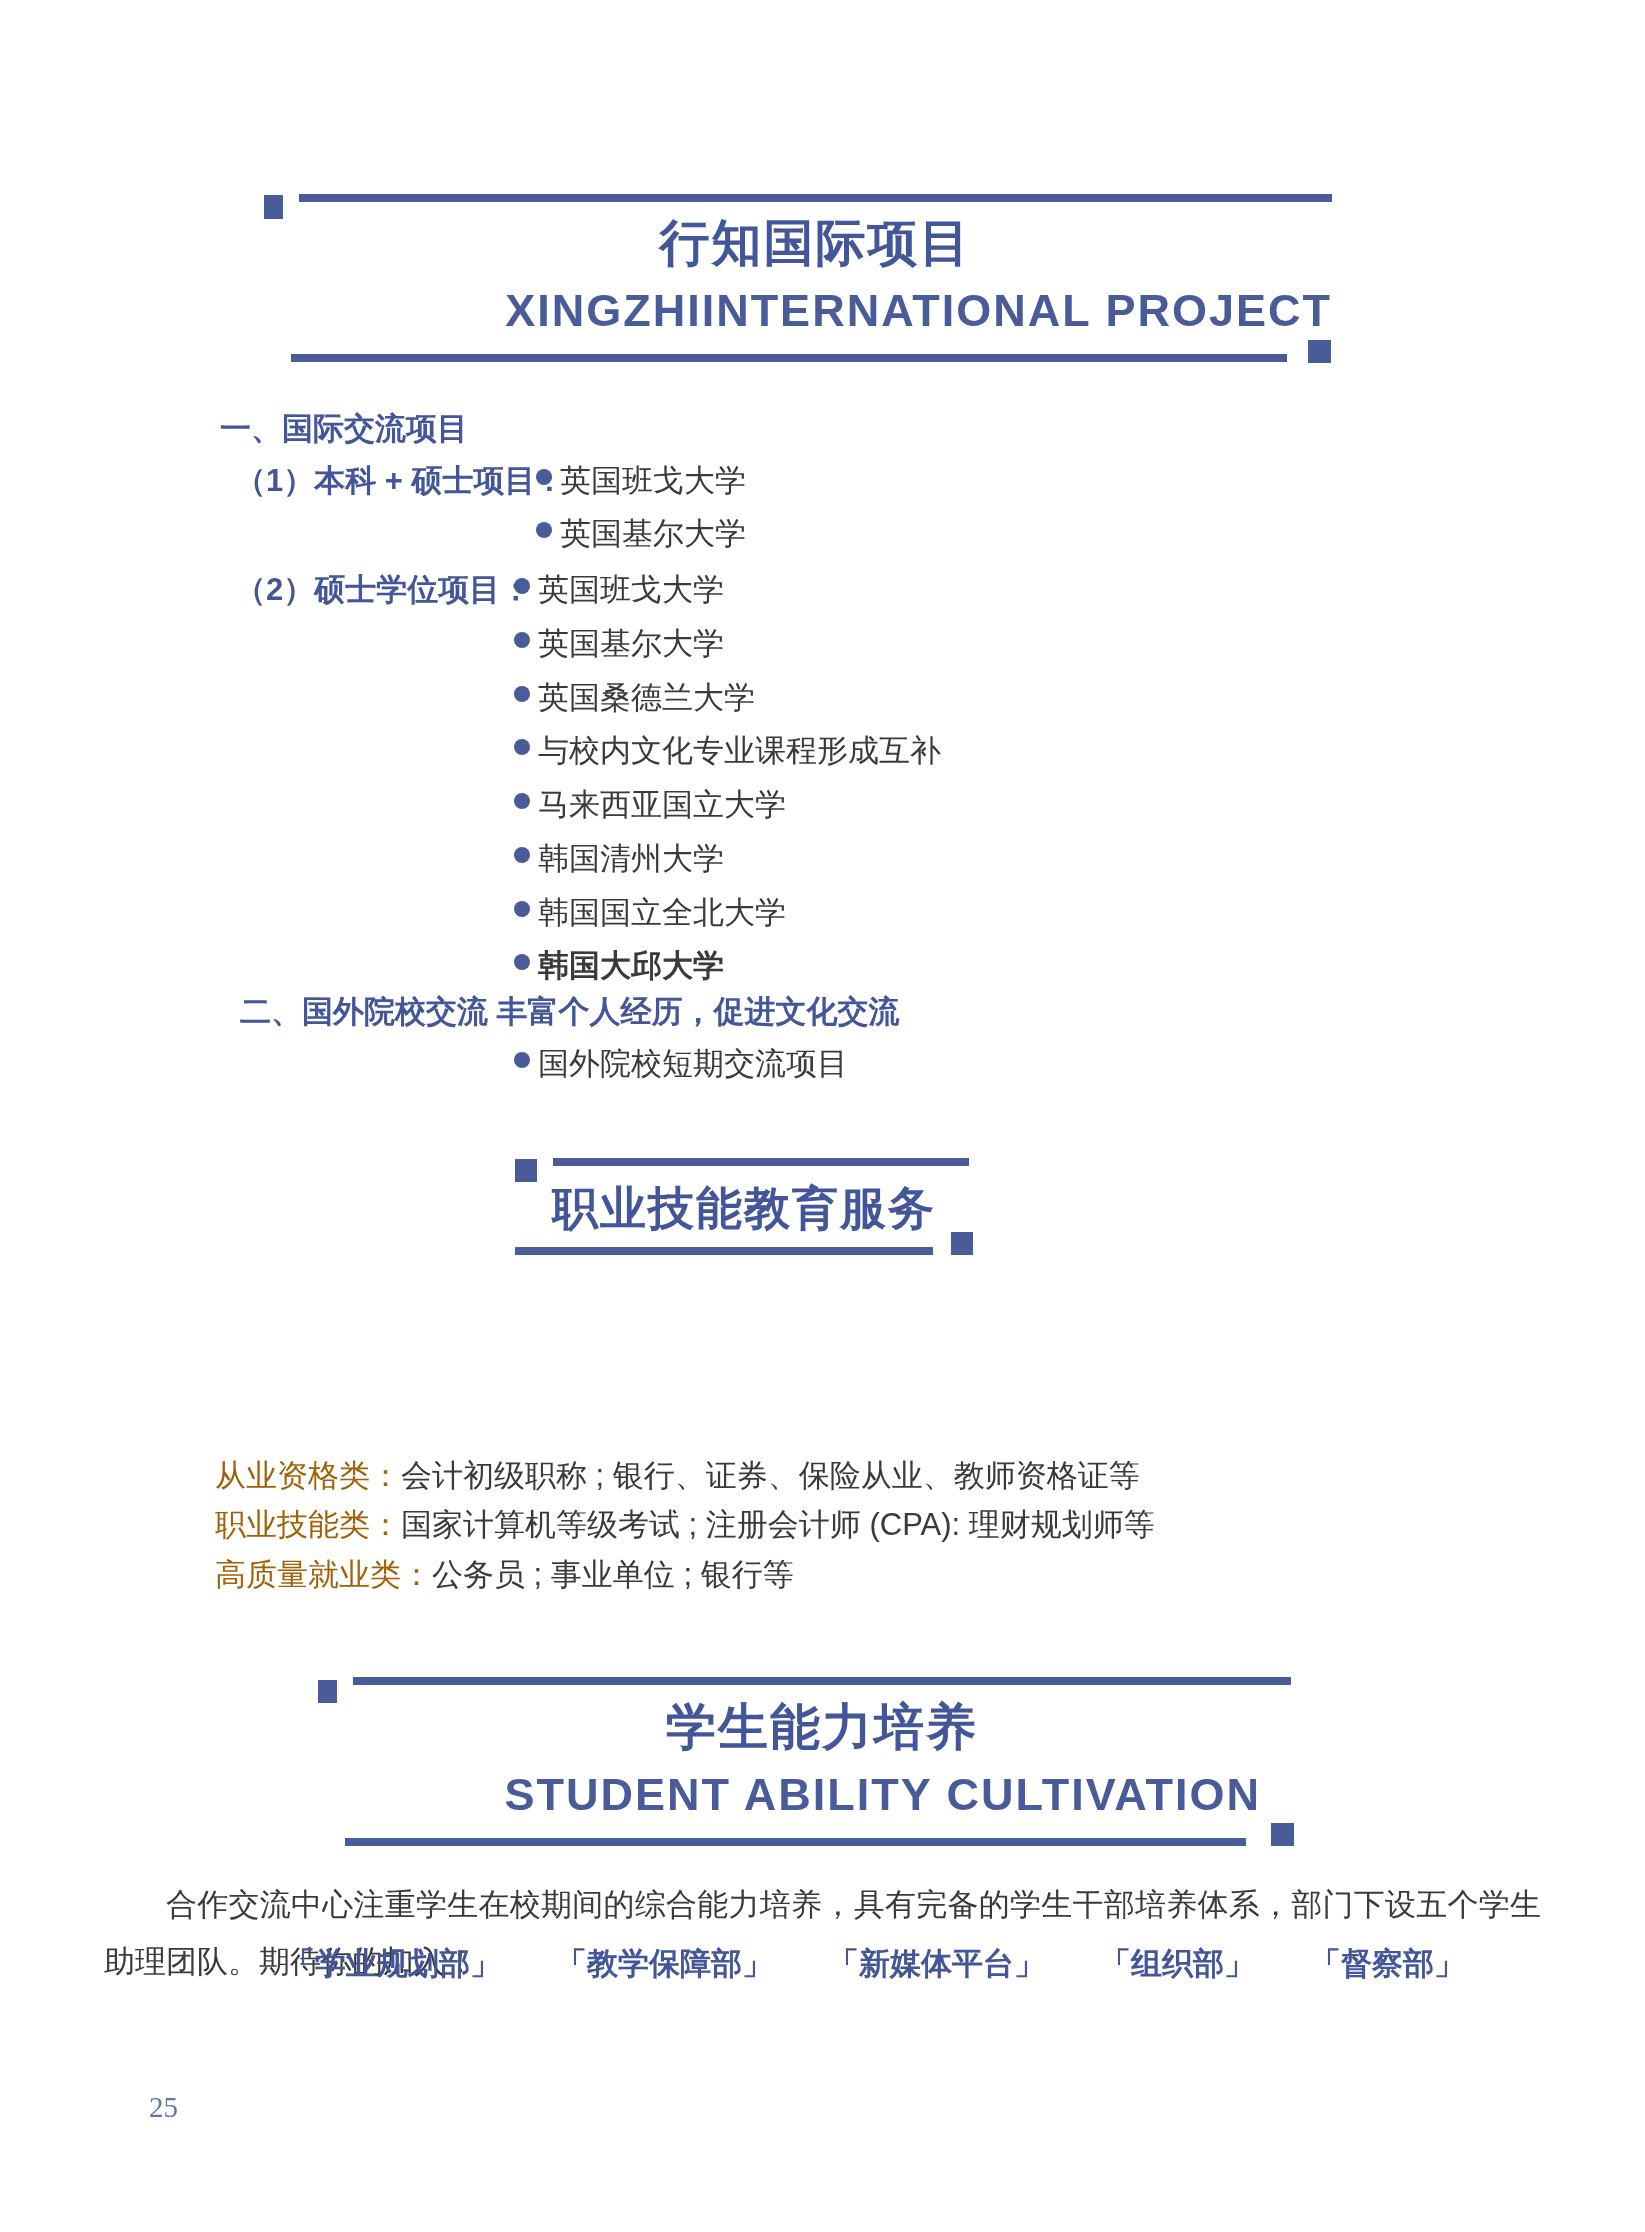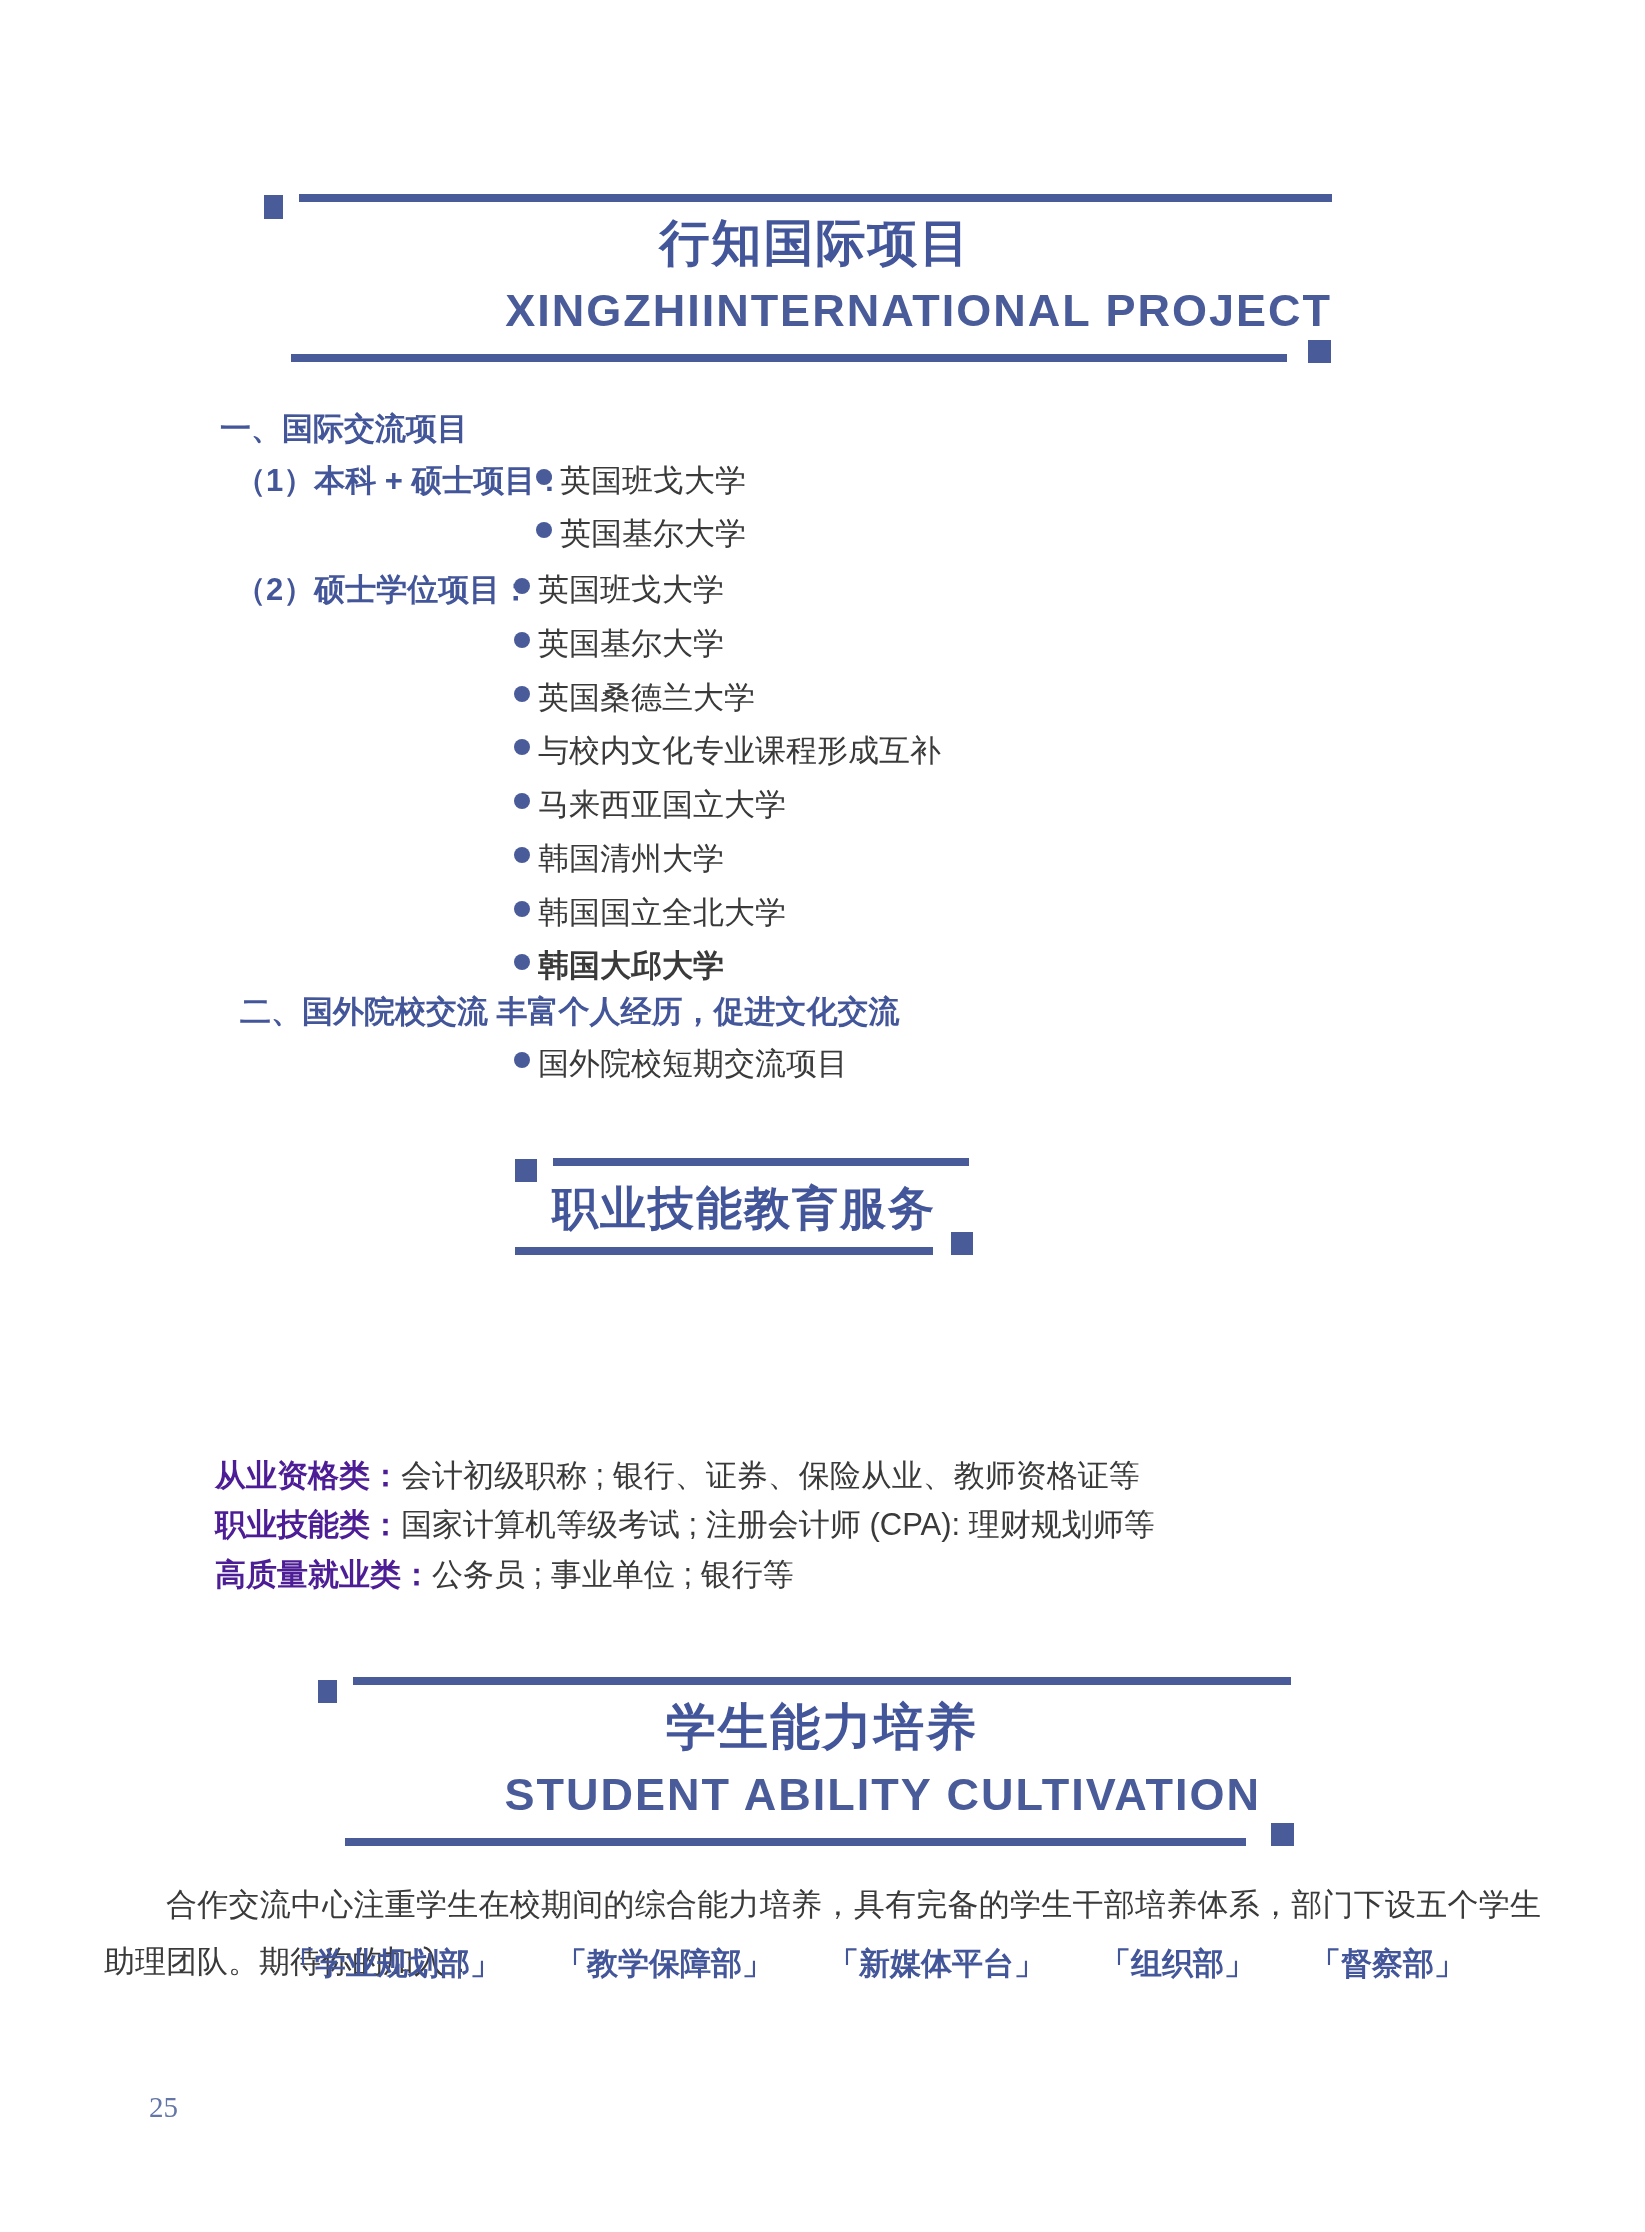--- a/index.html
+++ b/index.html
@@ -21,21 +21,21 @@
   .lbl-blue{position:absolute;color:#44569a;font-weight:700;font-size:31px;white-space:nowrap;}
   .li-row{position:absolute;height:54px;width:100%;}
   .li-text{position:absolute;font-size:31px;color:#3a3a3a;white-space:nowrap;top:0;}
   .dot{position:absolute;width:16px;height:16px;border-radius:50%;background:#4a5b9a;top:9px;}
   .para{
     position:absolute;left:104px;width:1437px;
     font-size:31px;line-height:57px;color:#3a3a3a;
     text-align:justify;text-indent:2em;margin:0;
   }
   .cat-row{position:absolute;left:215px;font-size:31px;white-space:nowrap;}
-  .cat-lbl{color:#4c1d95;font-weight:700;}
+  .cat-lbl{color:#a16207;font-weight:400;}
   .cat-val{color:#3a3a3a;}
   .depts{position:absolute;left:284px;top:1943px;display:flex;gap:55px;}
   .dept{color:#44569a;font-weight:700;font-size:31px;white-space:nowrap;}
   .pagenum{position:absolute;left:149px;top:2091px;font-size:29px;color:#6476a8;font-family:Liberation Serif, serif;}
 </style>
 </head>
 <body>
 
 <div class="page">
 

